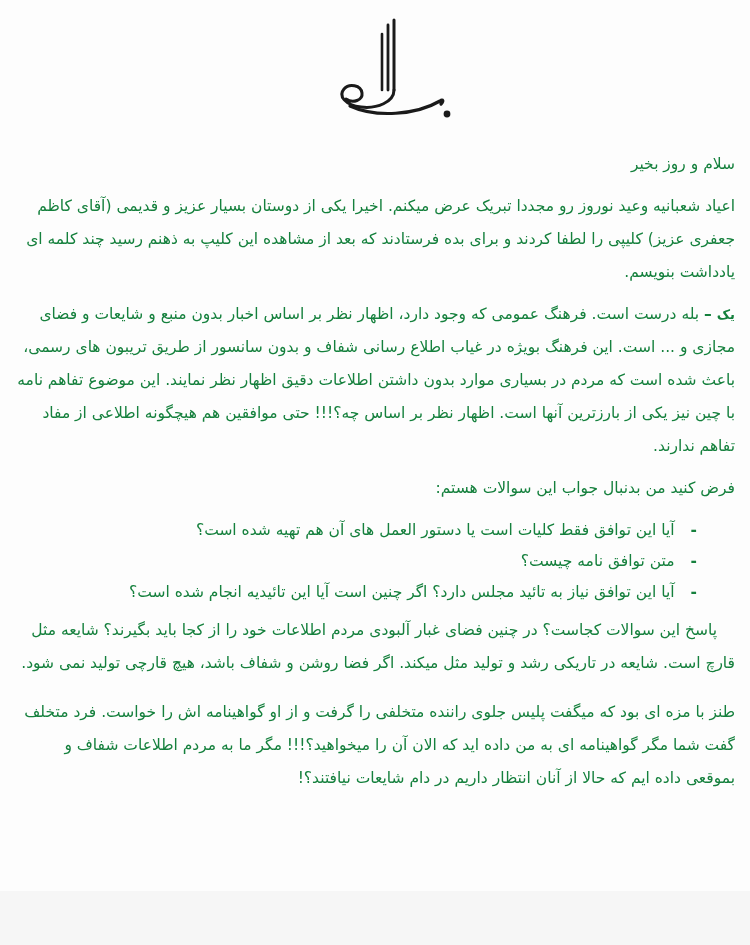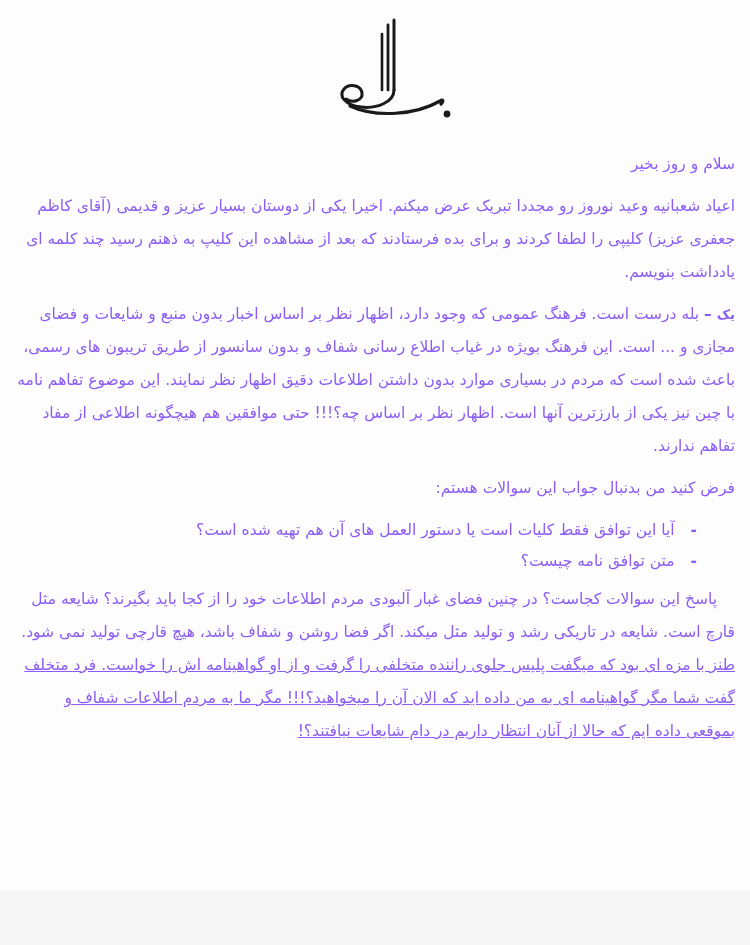--- a/index.html
+++ b/index.html
@@ -8,21 +8,21 @@
     background:#f6f6f6;
     font-family:"DejaVu Sans", sans-serif;
     overflow:hidden;
   }
   .page{
     width:750px;height:891px;
     background:#fdfdfd;
     box-sizing:border-box;
     padding:0 15px;
     direction:rtl;
-    color:#8b5cf6;
+    color:#15803d;
     overflow:hidden;
   }
   .logo-wrap{
     width:100%;
     padding-top:10px;
     height:128px;
     text-align:center;
   }
   .logo-wrap svg{
     display:block;
@@ -48,21 +48,21 @@
     font-size:15.5px;
     line-height:31px;
     text-align:right;
   }
   ul.questions .dash{
     display:inline-block;
     margin-left:16px;
     font-weight:bold;
   }
   .answer-para{margin-top:6px;text-indent:18px;}
-  .joke-para{margin-top:0;text-decoration:underline;}
+  .joke-para{margin-top:16px;}
 </style>
 </head>
 <body>
 
 <div class="page">
 
   <div class="logo-wrap">
     <svg width="150" height="118" viewBox="0 0 150 118" fill="none" xmlns="http://www.w3.org/2000/svg">
 
       <path d="M62,24 L62,80" stroke="#1a1a1a" stroke-width="2.6" stroke-linecap="round"></path>
@@ -81,19 +81,20 @@
 
   <p class="txt para">اعیاد شعبانیه وعید نوروز رو مجددا تبریک عرض میکنم. اخیرا یکی از دوستان بسیار عزیز و قدیمی (آقای کاظم جعفری عزیز) کلیپی را لطفا کردند و برای بده فرستادند که بعد از مشاهده این کلیپ به ذهنم رسید چند کلمه ای یادداشت بنویسم.</p>
 
   <p class="txt para"><span class="lead">یک</span>&nbsp;<span class="dash-sep">–</span>&nbsp;<span>بله درست است. فرهنگ عمومی که وجود دارد، اظهار نظر بر اساس اخبار بدون منبع و شایعات و فضای مجازی و ... است. این فرهنگ بویژه در غیاب اطلاع رسانی شفاف و بدون سانسور از طریق تریبون های رسمی، باعث شده است که مردم در بسیاری موارد بدون داشتن اطلاعات دقیق اظهار نظر نمایند. این موضوع تفاهم نامه با چین نیز یکی از بارزترین آنها است. اظهار نظر بر اساس چه؟!!! حتی موافقین هم هیچگونه اطلاعی از مفاد تفاهم ندارند.</span></p>
 
   <p class="txt para">فرض کنید من بدنبال جواب این سوالات هستم:</p>
 
   <ul class="questions">
     <li><span class="dash">-</span><span>آیا این توافق فقط کلیات است یا دستور العمل های آن هم تهیه شده است؟</span></li>
     <li><span class="dash">-</span><span>متن توافق نامه چیست؟</span></li>
+    <li><span class="dash">-</span><span>آیا این توافق نیاز به تائید مجلس دارد؟ اگر چنین است آیا این تائیدیه انجام شده است؟</span></li>
   </ul>
 
   <p class="txt answer-para">پاسخ این سوالات کجاست؟ در چنین فضای غبار آلبودی مردم اطلاعات خود را از کجا باید بگیرند؟ شایعه مثل قارچ است. شایعه در تاریکی رشد و تولید مثل میکند. اگر فضا روشن و شفاف باشد، هیچ قارچی تولید نمی شود.</p>
 
   <p class="txt joke-para">طنز با مزه ای بود که میگفت پلیس جلوی راننده متخلفی را گرفت و از او گواهینامه اش را خواست. فرد متخلف گفت شما مگر گواهینامه ای به من داده اید که الان آن را میخواهید؟!!! مگر ما به مردم اطلاعات شفاف و بموقعی داده ایم که حالا از آنان انتظار داریم در دام شایعات نیافتند؟!</p>
 
 </div>
 
 </body></html>

